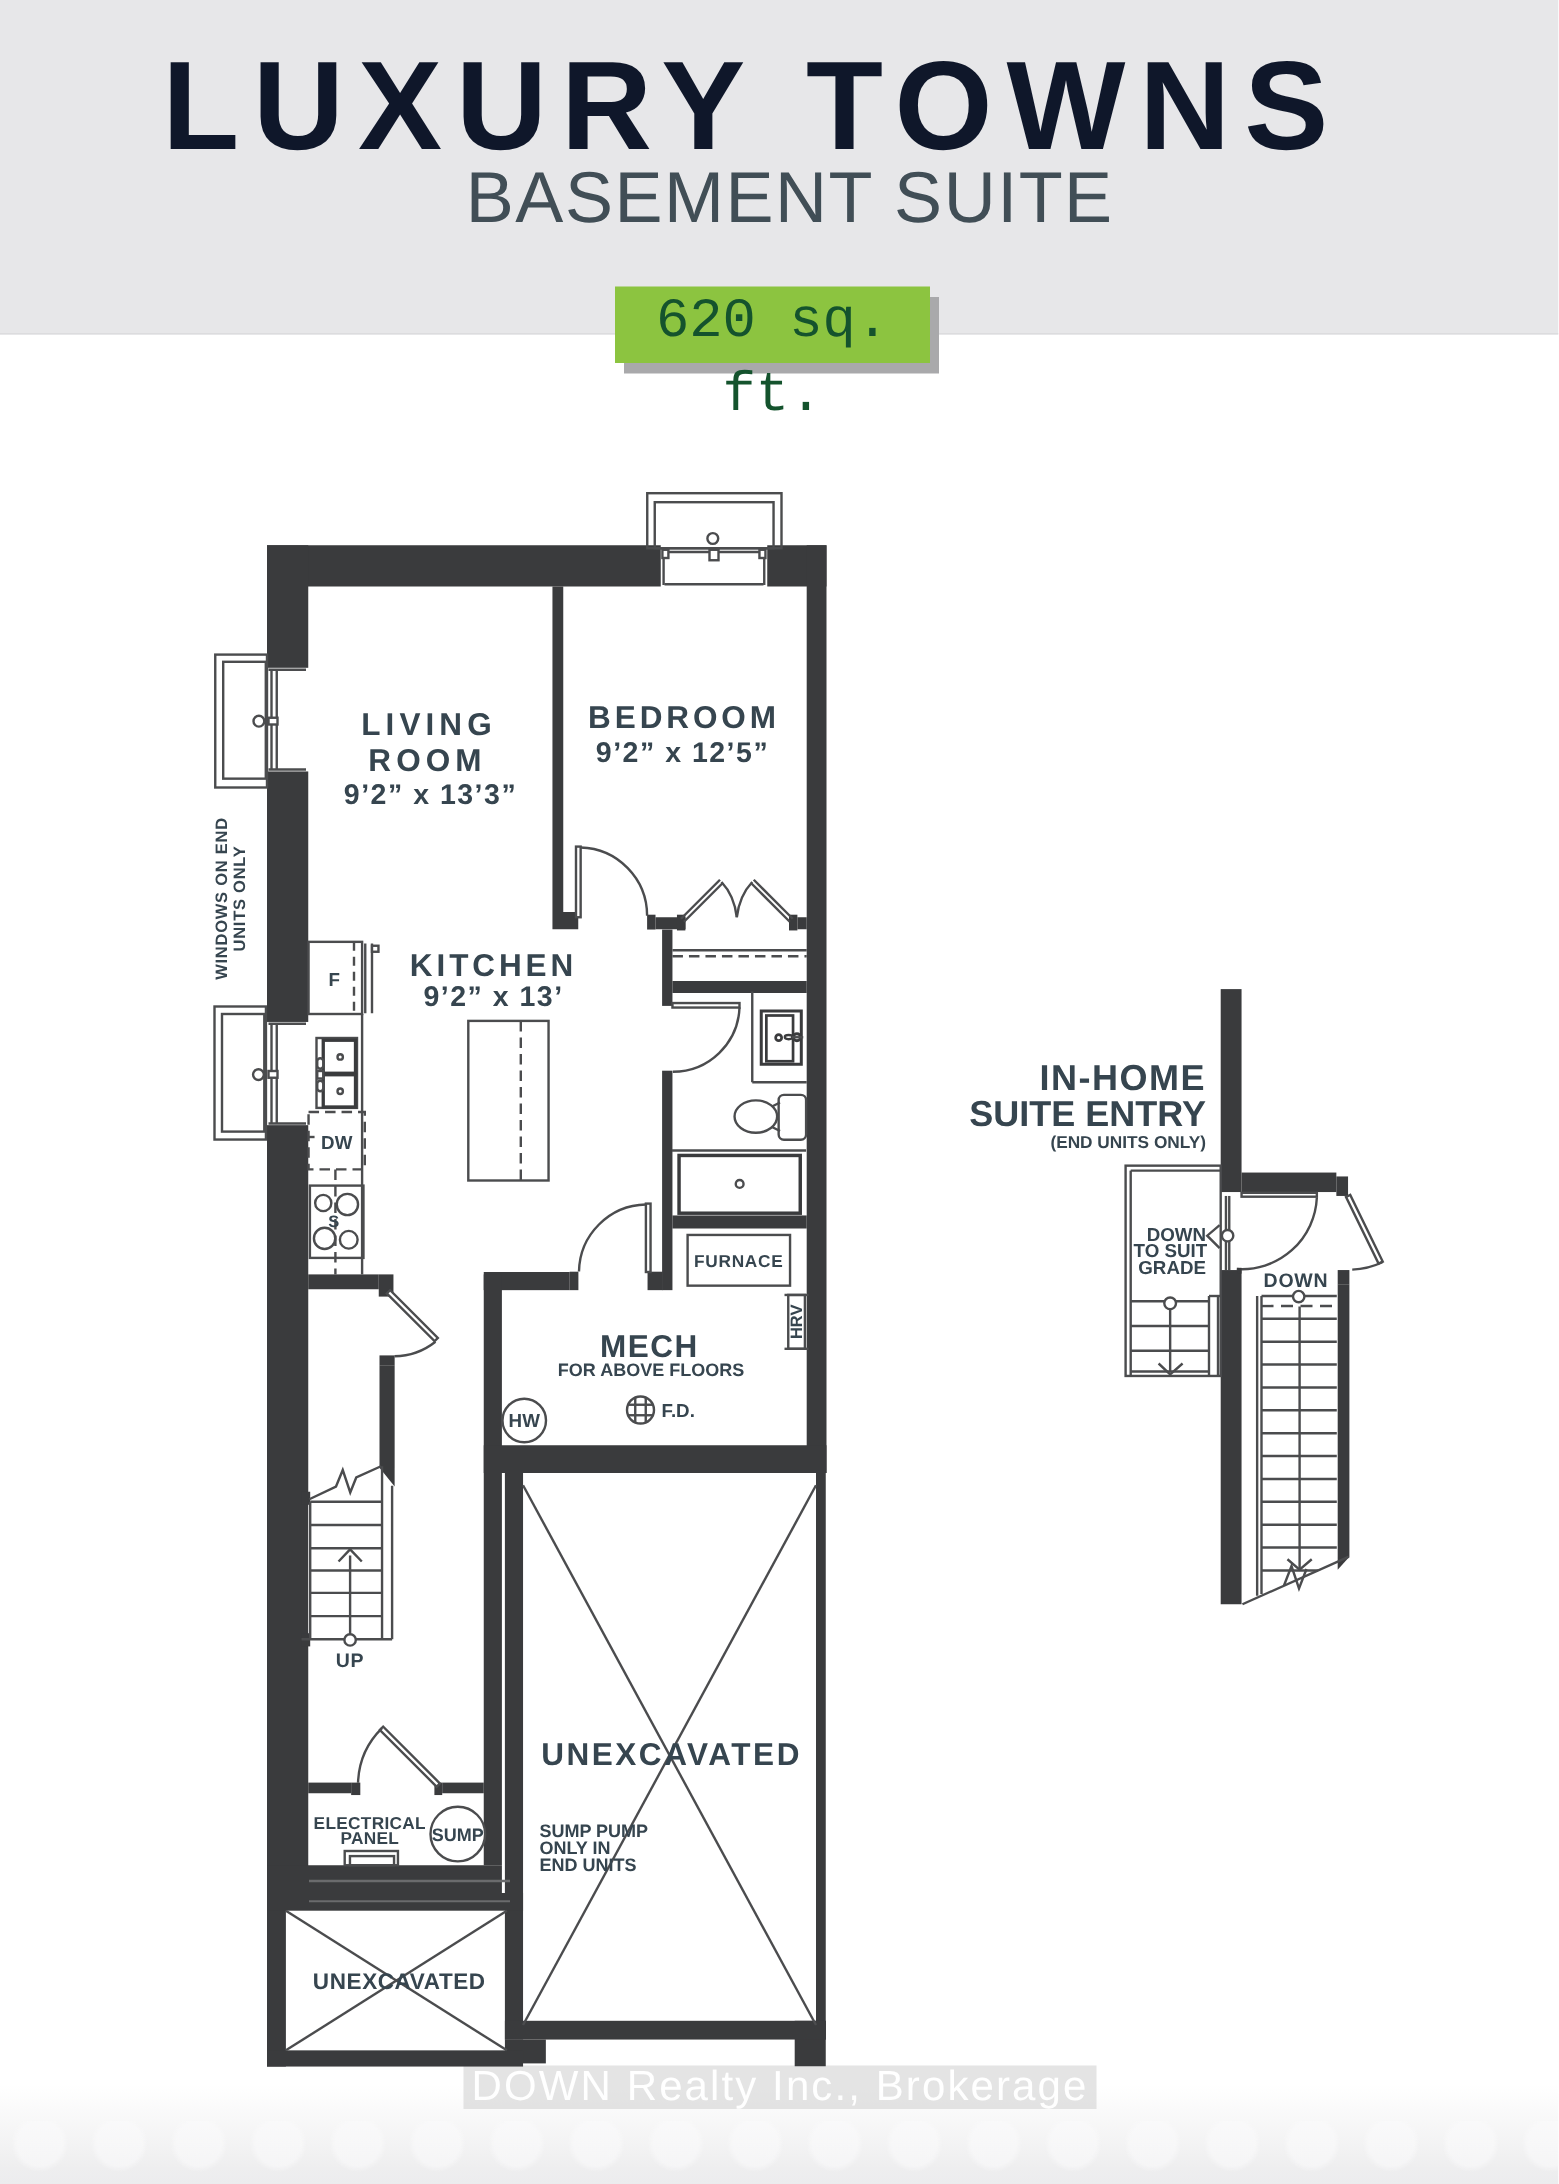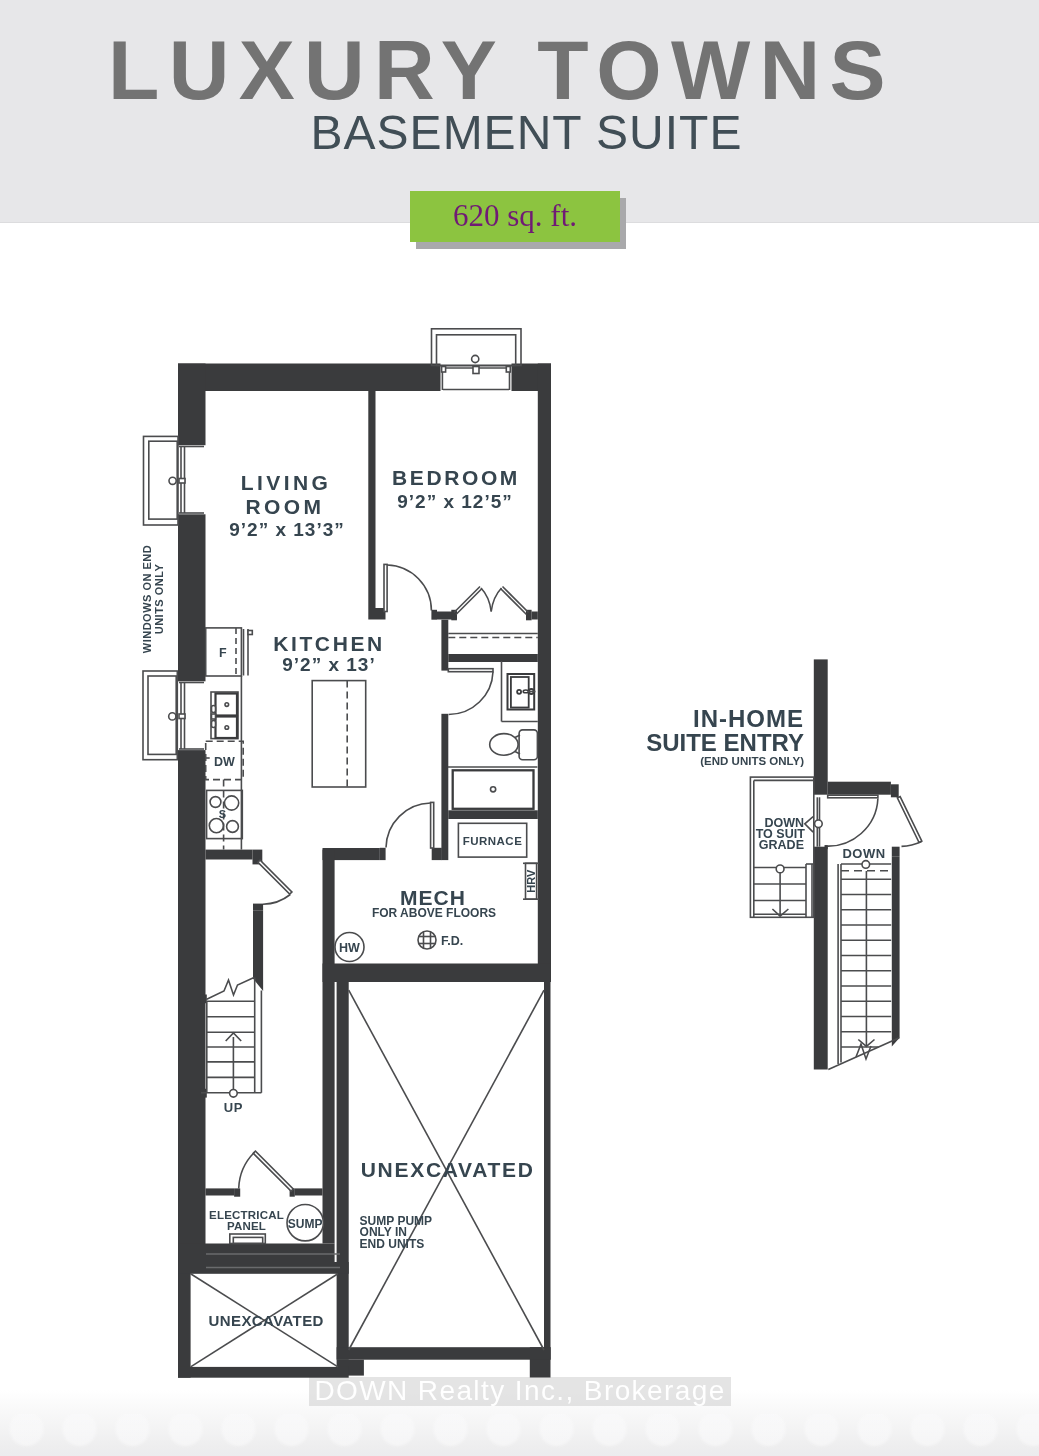--- a/index.html
+++ b/index.html
@@ -1,26 +1,26 @@
 <!DOCTYPE html>
 <html><head>
 <meta charset="utf-8">
 <style>
   html,body{margin:0;padding:0;}
   body{width:1039px;height:1456px;position:relative;background:#ffffff;overflow:hidden;
        font-family:"Liberation Sans", sans-serif;}
   #header{position:absolute;left:0;top:0;width:1039px;height:222px;background:#e7e7e9;
           border-bottom:1px solid #dcdcde;}
   #title{position:absolute;left:1px;top:27.5px;width:1001px;text-align:center;
-         font-size:84px;font-weight:700;color:#737373;letter-spacing:9.3px;line-height:1;}
+         font-size:84px;font-weight:700;color:#0f172a;letter-spacing:9.3px;line-height:1;}
   #subtitle{position:absolute;left:7px;top:109px;width:1039px;text-align:center;
             font-size:48px;font-weight:400;color:#414e56;letter-spacing:1px;line-height:1;}
   #sqft{position:absolute;left:410px;top:191px;width:210px;height:51px;background:#8cc440;
-        box-shadow:6px 7px 0 #a9a9ab;color:#701a75;text-align:center;
-        font-family:Liberation Serif, serif;font-size:31px;line-height:49px;}
+        box-shadow:6px 7px 0 #a9a9ab;color:#14532d;text-align:center;
+        font-family:Liberation Mono, monospace;font-size:37px;line-height:49px;}
   #plan{position:absolute;left:0;top:0;}
   #watermark{position:absolute;left:309px;top:1377px;width:422px;height:29px;
              background:rgba(205,205,205,0.55);color:rgba(255,255,255,0.97);
              font-size:28px;line-height:28px;text-align:center;letter-spacing:1.4px;}
   #botband{position:absolute;left:0;top:1390px;width:1039px;height:66px;
            background:linear-gradient(to bottom, rgba(240,240,240,0) 0%, rgba(236,236,237,0.9) 85%, #ececee 100%);}
   #scallops{position:absolute;left:0;top:1414px;width:1039px;height:42px;
            background-image:radial-gradient(circle 20px at 26.5px 15px, rgba(251,251,252,0.55) 0 15px, rgba(251,251,252,0) 19px);
            background-size:53px 42px;}
 </style>

